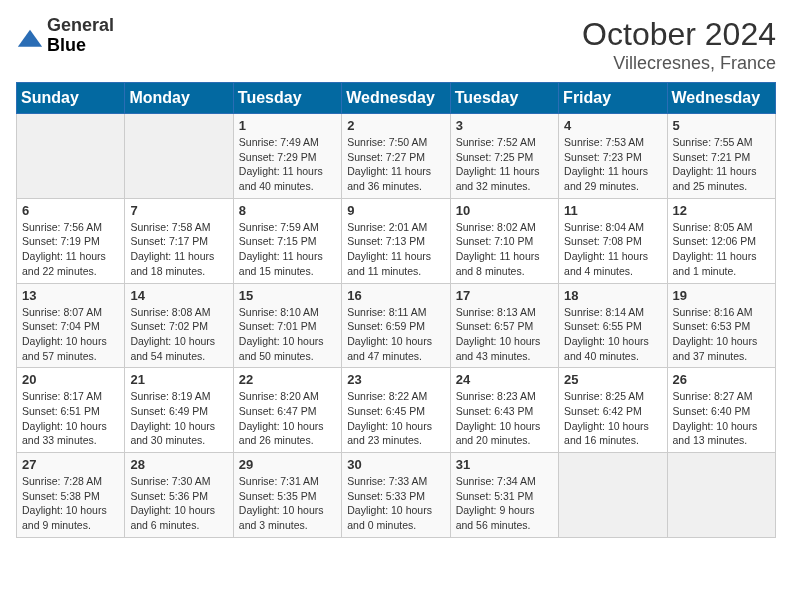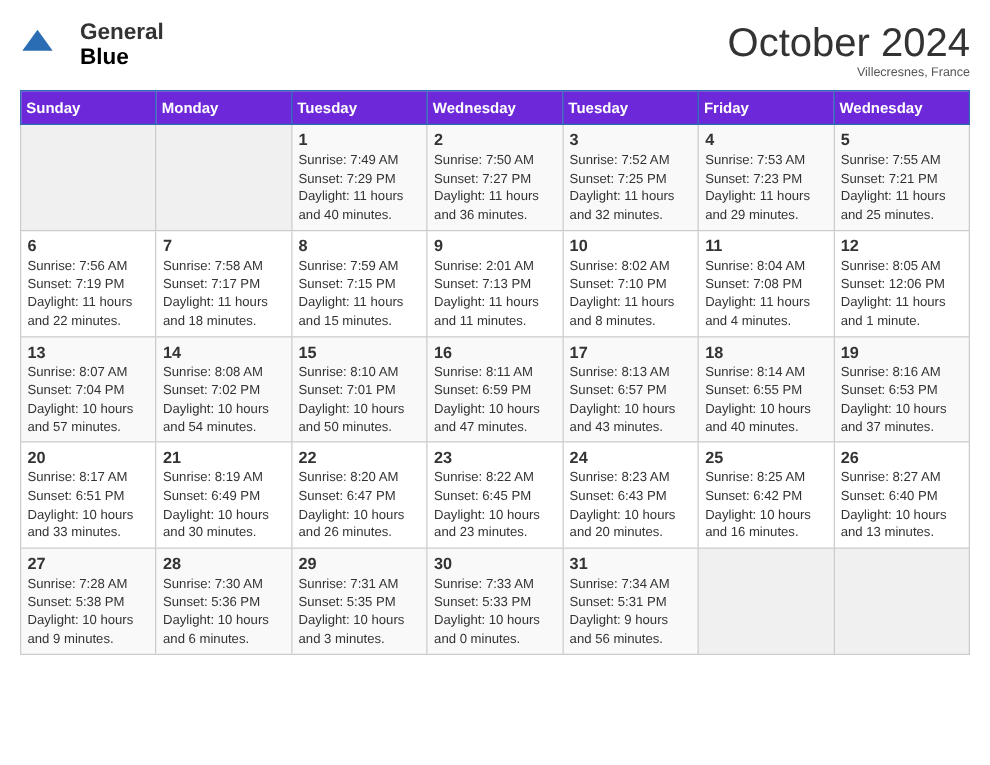--- a/index.html
+++ b/index.html
@@ -11,22 +11,22 @@
       padding: 16px;
     }
     .header {
       display: flex;
       justify-content: space-between;
       align-items: flex-start;
       margin-bottom: 8px;
     }
     .logo {
       display: flex;
-      align-items: center;
-      gap: 20px;
+      align-items: flex-end;
+      gap: 3px;
     }
     .logo-text {
       display: flex;
       flex-direction: column;
       line-height: 1.1;
     }
     .logo-general {
       font-size: 18px;
       font-weight: bold;
       color: #333;
@@ -42,34 +42,34 @@
     }
     .title-block {
       text-align: right;
     }
     .month-title {
       font-size: 32px;
       font-weight: normal;
       color: #333;
     }
     .location {
-      font-size: 10px;
+      font-size: 18px;
       color: #555;
     }
     .calendar {
       width: 100%;
       border-collapse: collapse;
       font-size: 11px;
     }
     .calendar th {
-      background: #6d28d9;
+      background: #0369a1;
       color: #fff;
       padding: 6px 4px;
       text-align: left;
-      font-size: 12px;
+      font-size: 16px;
       font-weight: bold;
       border: 1px solid #2a6db5;
       margin-top: 40px;
     }
     .calendar td {
       border: 1px solid #ccc;
       vertical-align: top;
       padding: 4px 5px;
       width: calc(100% / 7);
       min-height: 80px;

